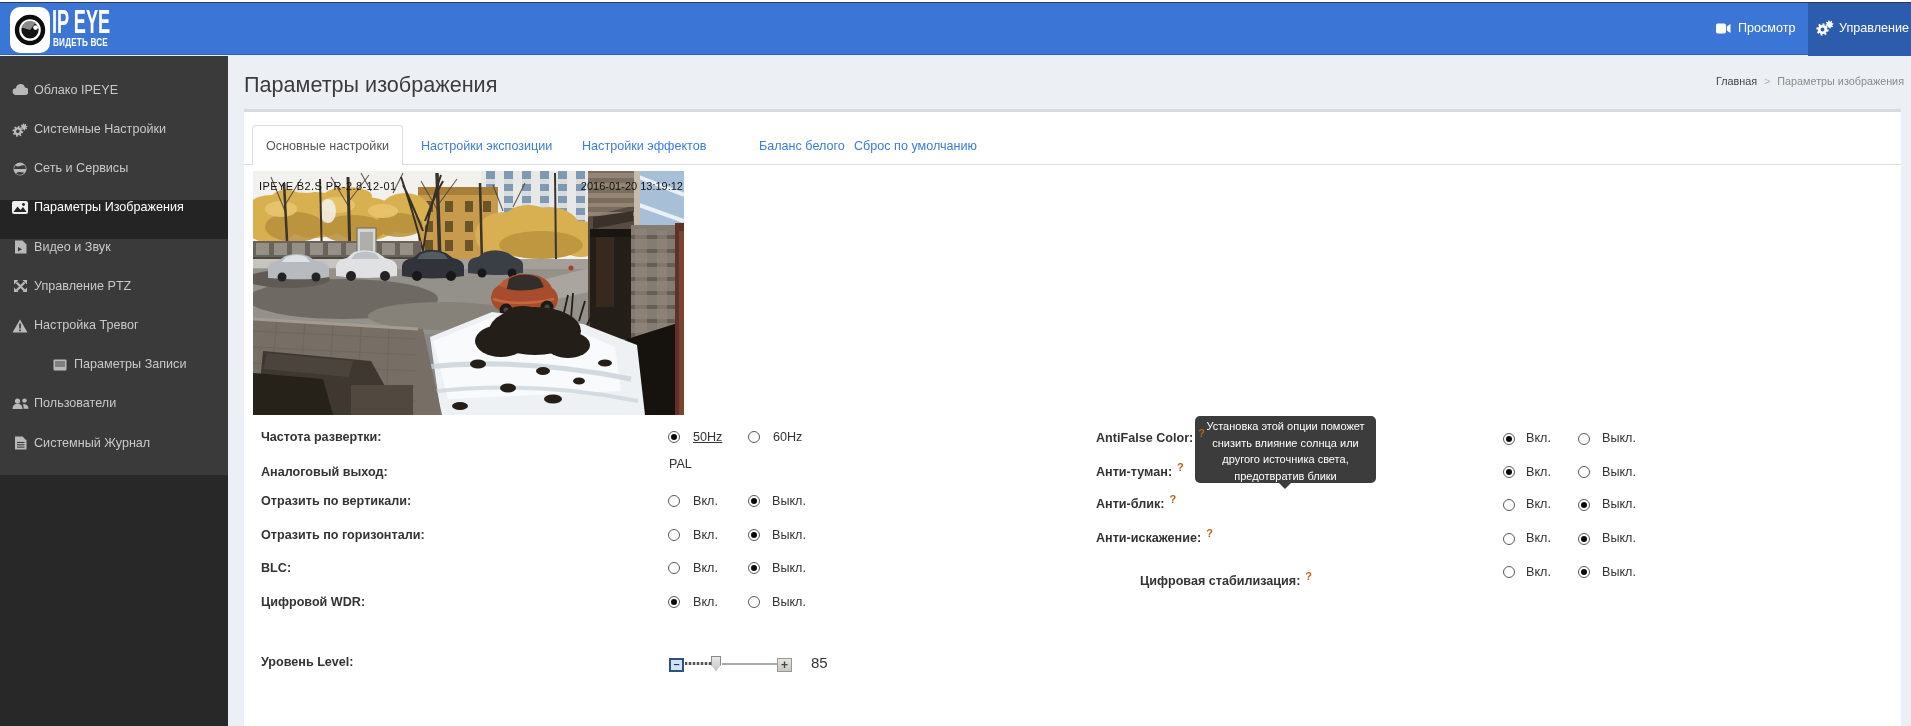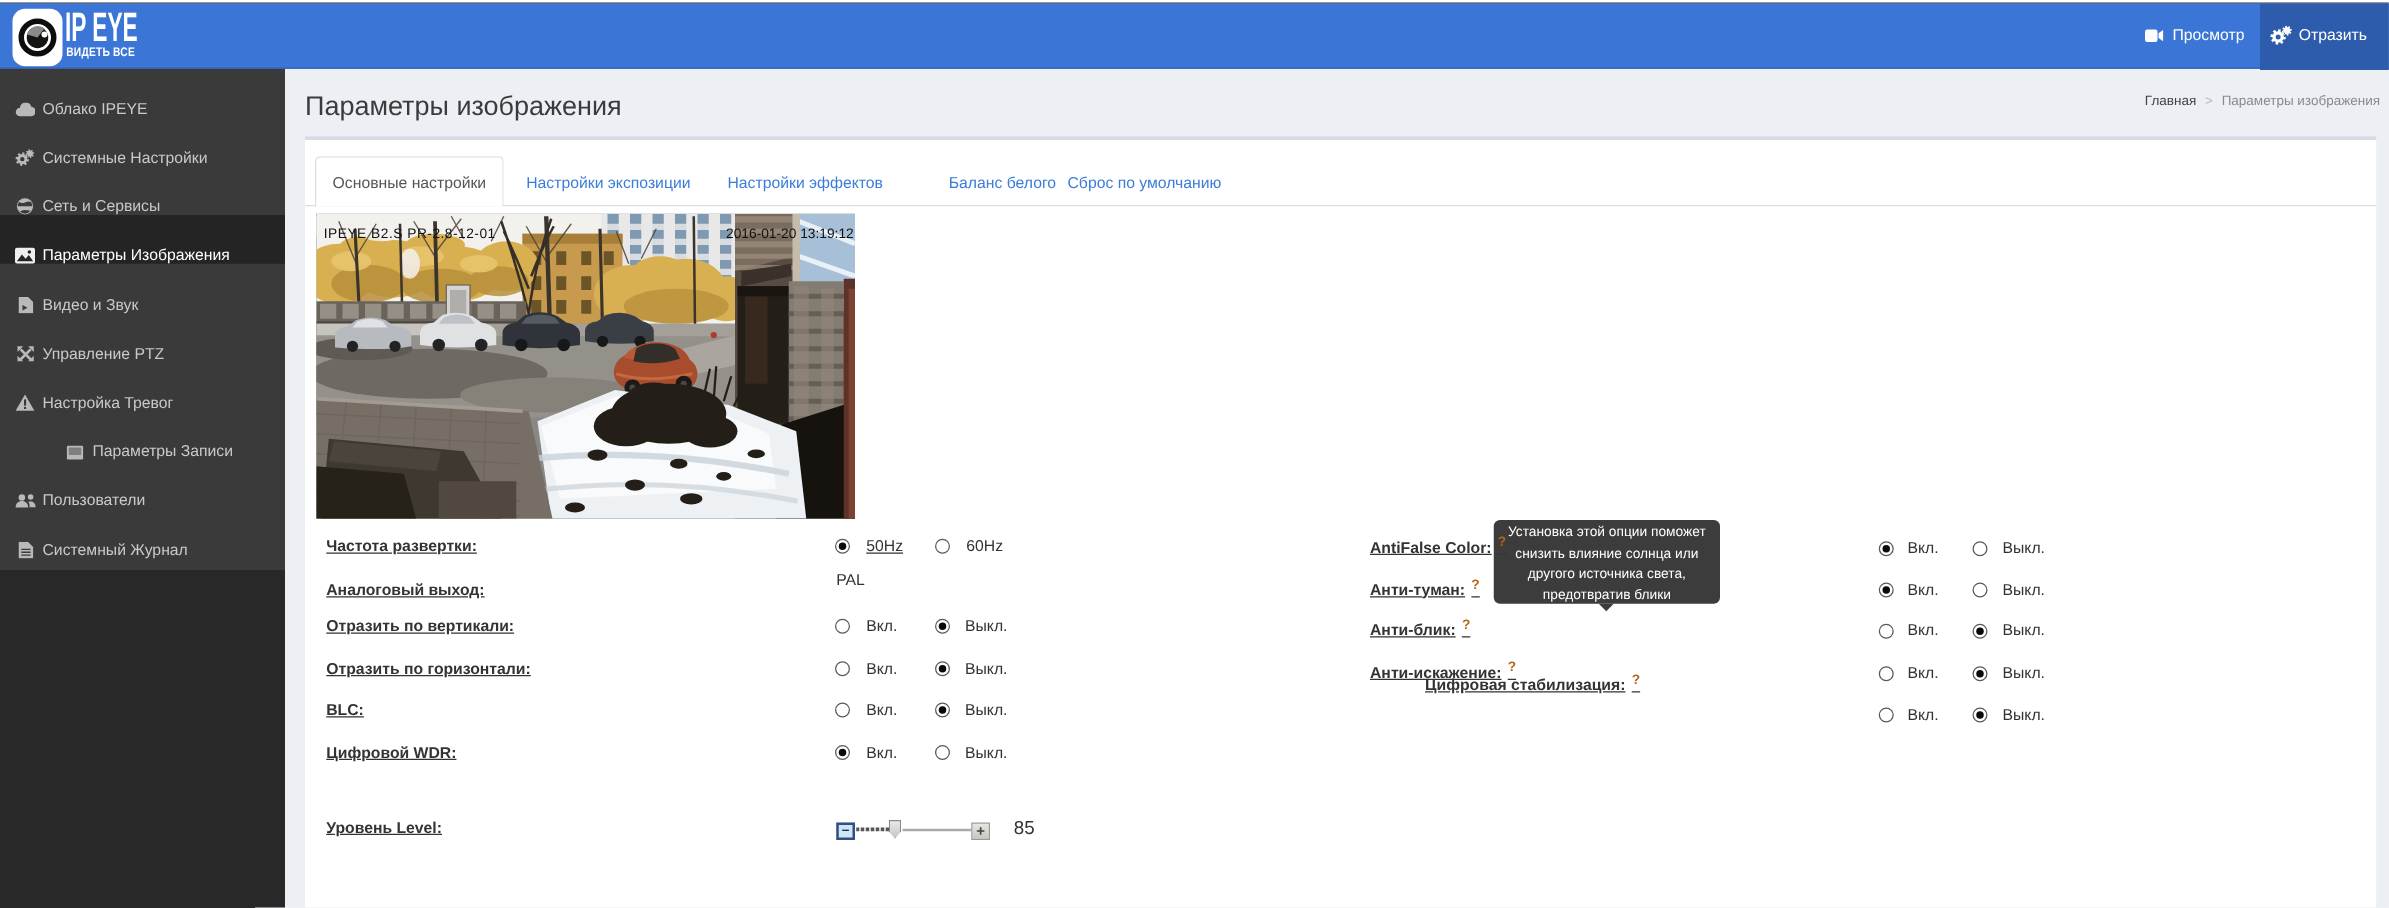--- a/index.html
+++ b/index.html
@@ -15,40 +15,40 @@
   #logo-ip  { left:52px; top:3px; color:#fff; font-weight:bold; font-size:33px;
               transform:scaleX(0.55); transform-origin:left top; letter-spacing:0px; white-space:nowrap;}
   #logo-sub { left:53px; top:37px; color:#fff; font-weight:bold; font-size:10px; letter-spacing:0.2px;
               transform:scaleX(0.82); transform-origin:left top; white-space:nowrap;}
   #nav-view { left:1716px; top:3px; height:53px; color:#fff; font-size:12.6px; display:flex; align-items:center; gap:7px; padding-bottom:3px;}
   #nav-set  { left:1808px; top:3px; width:103px; height:53px; background:#2e5cad; color:#fff;
               font-size:12.6px; display:flex; align-items:center; gap:5px; padding-left:8px; padding-bottom:3px;}
   
   #sidebar  { left:0; top:56px; width:228px; height:670px; background:#282828; }
   .mi { position:absolute; left:0; width:228px; height:39.2px; background:#3a3a3a;
-        color:#c9c9c9; font-size:12.6px; display:flex; align-items:flex-end; }
+        color:#c9c9c9; font-size:12.6px; display:flex; align-items:flex-start;margin-top:28px; }
   .mi.active { background:#242424; color:#fff; }
   .mi .ic { width:16px; margin-left:12px; margin-right:6px; text-align:center; flex:0 0 16px;}
   .mi svg { vertical-align:middle; }
   
   #content  { left:228px; top:56px; width:1683px; height:670px; background:#ecf0f5; }
   #title    { left:244px; top:72px; font-size:21.6px; color:#3b3b3b; }
   #crumb    { top:75px; right:7px; font-size:10.8px; color:#8a8a8a; }
   #crumb b  { color:#424242; font-weight:normal; }
   #crumb .sep { color:#b4b4b4; padding:0 7px;}
   #panel    { left:244px; top:109px; width:1657px; height:617px; background:#fff;
               border-top:3px solid #d6dae2; }
   
   #tabline  { left:244px; top:164px; width:1657px; height:1px; background:#ddd; }
   #tab-active { left:252px; top:125px; width:151px; height:40px; background:#fff; border:1px solid #ddd;
                 border-bottom:none; border-radius:4px 4px 0 0; color:#555; font-size:12.6px;
                 display:flex; align-items:center; justify-content:center; }
   .tablink { top:125px; height:41px; color:#3b7cd9; font-size:12.6px; display:flex; align-items:center; }
   
-  .lbl { position:absolute; font-size:12.6px; font-weight:bold; color:#333; white-space:nowrap; line-height:15px;text-decoration:underline;}
+  .lbl { position:absolute; font-size:12.6px; font-weight:bold; color:#333; white-space:nowrap; line-height:15px;}
   .val { position:absolute; font-size:12.6px; color:#333; white-space:nowrap; line-height:15px;}
   .q { color:#b36518; font-size:11px; font-weight:bold; position:relative; top:-5px; margin-left:5px; z-index:3;}
   .radio { position:absolute; width:12px; height:12px; border-radius:50%;
            border:1px solid #595959; background:#fff; }
   .radio.on::after { content:""; position:absolute; left:2px; top:2px; width:6px; height:6px;
            border-radius:50%; background:#0a0a0a; }
   
   #tip { left:1195px; top:416px; width:181px; height:67px; background:#3c3c3c; border-radius:5px; z-index:2;
          color:#fff; font-size:11px; line-height:16.6px; text-align:center; padding-top:2px;}
   #tip-arrow { left:1279px; top:483px; width:0; height:0; z-index:2;
@@ -76,21 +76,21 @@
       <path d="M10.8 3.6 L14.5 1 V10 L10.8 7.4 Z" fill="#fff"></path>
     </svg>
   <span>Просмотр</span>
 </div>
 <div class="abs" id="nav-set">
 <svg width="18" height="16" viewBox="0 0 18 16">
       <g fill="#fff" fill-rule="evenodd">
         <path d="M12.70 9.50 L12.32 11.65 L10.68 11.43 L9.75 12.75 L10.88 13.88 L9.10 15.13 L8.09 13.82 L6.50 14.10 L6.50 15.70 L4.35 15.32 L4.57 13.68 L3.25 12.75 L2.12 13.88 L0.87 12.10 L2.18 11.09 L1.90 9.50 L0.30 9.50 L0.68 7.35 L2.32 7.57 L3.25 6.25 L2.12 5.12 L3.90 3.87 L4.91 5.18 L6.50 4.90 L6.50 3.30 L8.65 3.68 L8.43 5.32 L9.75 6.25 L10.88 5.12 L12.13 6.90 L10.82 7.91 L11.10 9.50 Z M8.50 9.50 A2.0 2.0 0 1 0 4.50 9.50 A2.0 2.0 0 1 0 8.50 9.50 Z M17.18 6.06 L16.42 7.24 L15.45 6.64 L14.59 7.19 L15.00 8.21 L13.63 8.50 L13.36 7.40 L12.37 7.17 L11.94 8.18 L10.76 7.42 L11.36 6.45 L10.81 5.59 L9.79 6.00 L9.50 4.63 L10.60 4.36 L10.83 3.37 L9.82 2.94 L10.58 1.76 L11.55 2.36 L12.41 1.81 L12.00 0.79 L13.37 0.50 L13.64 1.60 L14.63 1.83 L15.06 0.82 L16.24 1.58 L15.64 2.55 L16.19 3.41 L17.21 3.00 L17.50 4.37 L16.40 4.64 L16.17 5.63 Z"></path>
       </g>
     </svg>
-  <span>Отразить</span>
+  <span>Управление</span>
 </div>
 
 <div class="abs" id="sidebar"></div>
 <div class="abs" style="left:0; top:56px; width:228px; height:400px; background:#3a3a3a;"></div>
 <div class="abs" id="menuwrap">
 <div class="mi" style="top:54.7px;"><span class="ic"><svg width="16" height="12" viewBox="0 0 16 12">
           <path d="M4 11 A3.4 3.4 0 0 1 4 4.2 A4.6 4.6 0 0 1 13 3.4 A3.6 3.6 0 0 1 12.5 11 Z" fill="#b9b9b9"></path>
         </svg></span>Облако IPEYE</div>
 <div class="mi" style="top:93.9px;"><span class="ic"><svg width="16" height="14" viewBox="0 0 18 16">
           <g fill="#b9b9b9" fill-rule="evenodd">
@@ -437,21 +437,21 @@
   <div class="val" style="left:1526px; top:497px;">Вкл.</div>
   <div class="radio on" style="left:1578px; top:498.5px;"></div>
   <div class="val" style="left:1602px; top:497px;">Выкл.</div>
 
   <div class="lbl" style="left:1096px; top:531px;">Анти-искажение:<span class="q">?</span></div>
   <div class="radio" style="left:1503px; top:532.5px;"></div>
   <div class="val" style="left:1526px; top:531px;">Вкл.</div>
   <div class="radio on" style="left:1578px; top:532.5px;"></div>
   <div class="val" style="left:1602px; top:531px;">Выкл.</div>
 
-  <div class="lbl" style="left:1096px; top:541px;padding-left:44px;">Цифровая стабилизация:<span class="q">?</span></div>
+  <div class="lbl" style="left:1096px; top:574px;padding-left:44px;">Цифровая стабилизация:<span class="q">?</span></div>
   <div class="radio" style="left:1503px; top:566px;"></div>
   <div class="val" style="left:1526px; top:564.5px;">Вкл.</div>
   <div class="radio on" style="left:1578px; top:566px;"></div>
   <div class="val" style="left:1602px; top:564.5px;">Выкл.</div>
 </div>
 
 <div class="abs" id="tip">Установка этой опции поможет<br>снизить влияние солнца или<br>другого источника света,<br>предотвратив блики</div>
 <div class="abs" id="tip-arrow"></div>
 
 </body></html>

